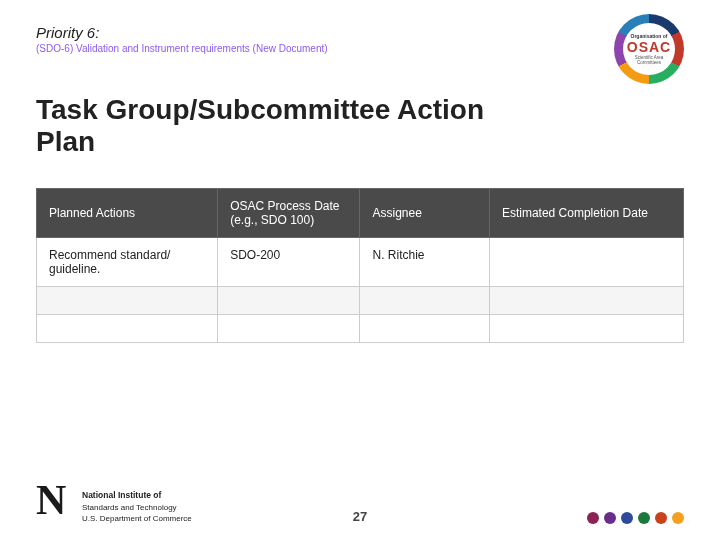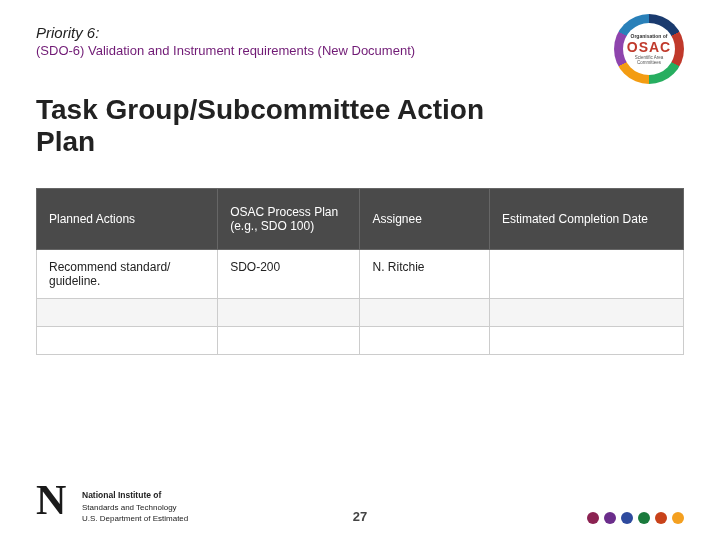--- a/index.html
+++ b/index.html
@@ -34,22 +34,22 @@
 
     .priority-title {
       font-style: italic;
       font-size: 15px;
       color: #222;
       font-weight: normal;
       margin-bottom: 2px;
     }
 
     .subtitle {
-      font-size: 13px;
-      color: #701a75;
+      font-size: 10px;
+      color: #8b5cf6;
       font-weight: normal;
     }
 
     
     .osac-logo {
       width: 70px;
       height: 70px;
       position: relative;
       flex-shrink: 0;
       margin-top: -10px;
@@ -119,21 +119,21 @@
     
     .action-table {
       width: 100%;
       border-collapse: collapse;
       font-size: 12px;
     }
 
     .action-table th {
       background: #4a4a4a;
       color: #ffffff;
-      padding: 16px 12px;
+      padding: 10px 12px;
       text-align: left;
       font-weight: normal;
       font-size: 12px;
       border: 1px solid #666;
     }
 
     .action-table td {
       padding: 10px 12px;
       border: 1px solid #ccc;
       vertical-align: top;
@@ -238,21 +238,21 @@
       </div>
     </div>
   </div>
 
   <div class="main-title">Task Group/Subcommittee Action<br>Plan</div>
 
   <table class="action-table">
     <thead>
       <tr>
         <th class="col-planned">Planned Actions</th>
-        <th class="col-osac">OSAC Process Plan (e.g., SDO 100)</th>
+        <th class="col-osac">OSAC Process Date (e.g., SDO 100)</th>
         <th class="col-assignee">Assignee</th>
         <th class="col-estimated">Estimated Completion Date</th>
       </tr>
     </thead>
     <tbody>
       <tr>
         <td>Recommend standard/ guideline.</td>
         <td>SDO-200</td>
         <td>N. Ritchie</td>
         <td></td>
@@ -275,21 +275,21 @@
   <div class="footer">
     <div class="nist-logo">
       <div class="nist-N">
         <svg width="38" height="42" viewBox="0 0 38 42">
           <text x="0" y="38" font-family="serif" font-size="42" font-weight="bold" fill="#1a1a1a">N</text>
         </svg>
       </div>
       <div class="nist-text-block">
         <div class="nist-name">National Institute of</div>
         <div>Standards and Technology</div>
-        <div>U.S. Department of Estimated</div>
+        <div>U.S. Department of Commerce</div>
       </div>
     </div>
 
     <div class="color-dots">
       <div class="dot" style="background:#8B2252;"></div>
       <div class="dot" style="background:#6B2D8B;"></div>
       <div class="dot" style="background:#2E4A9E;"></div>
       <div class="dot" style="background:#1A7A3C;"></div>
       <div class="dot" style="background:#C8421A;"></div>
       <div class="dot" style="background:#F4A020;"></div>

